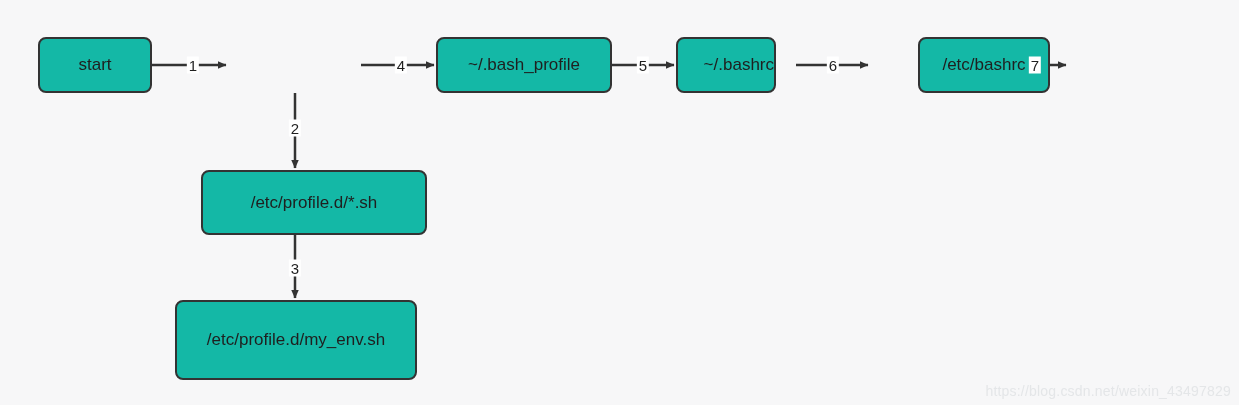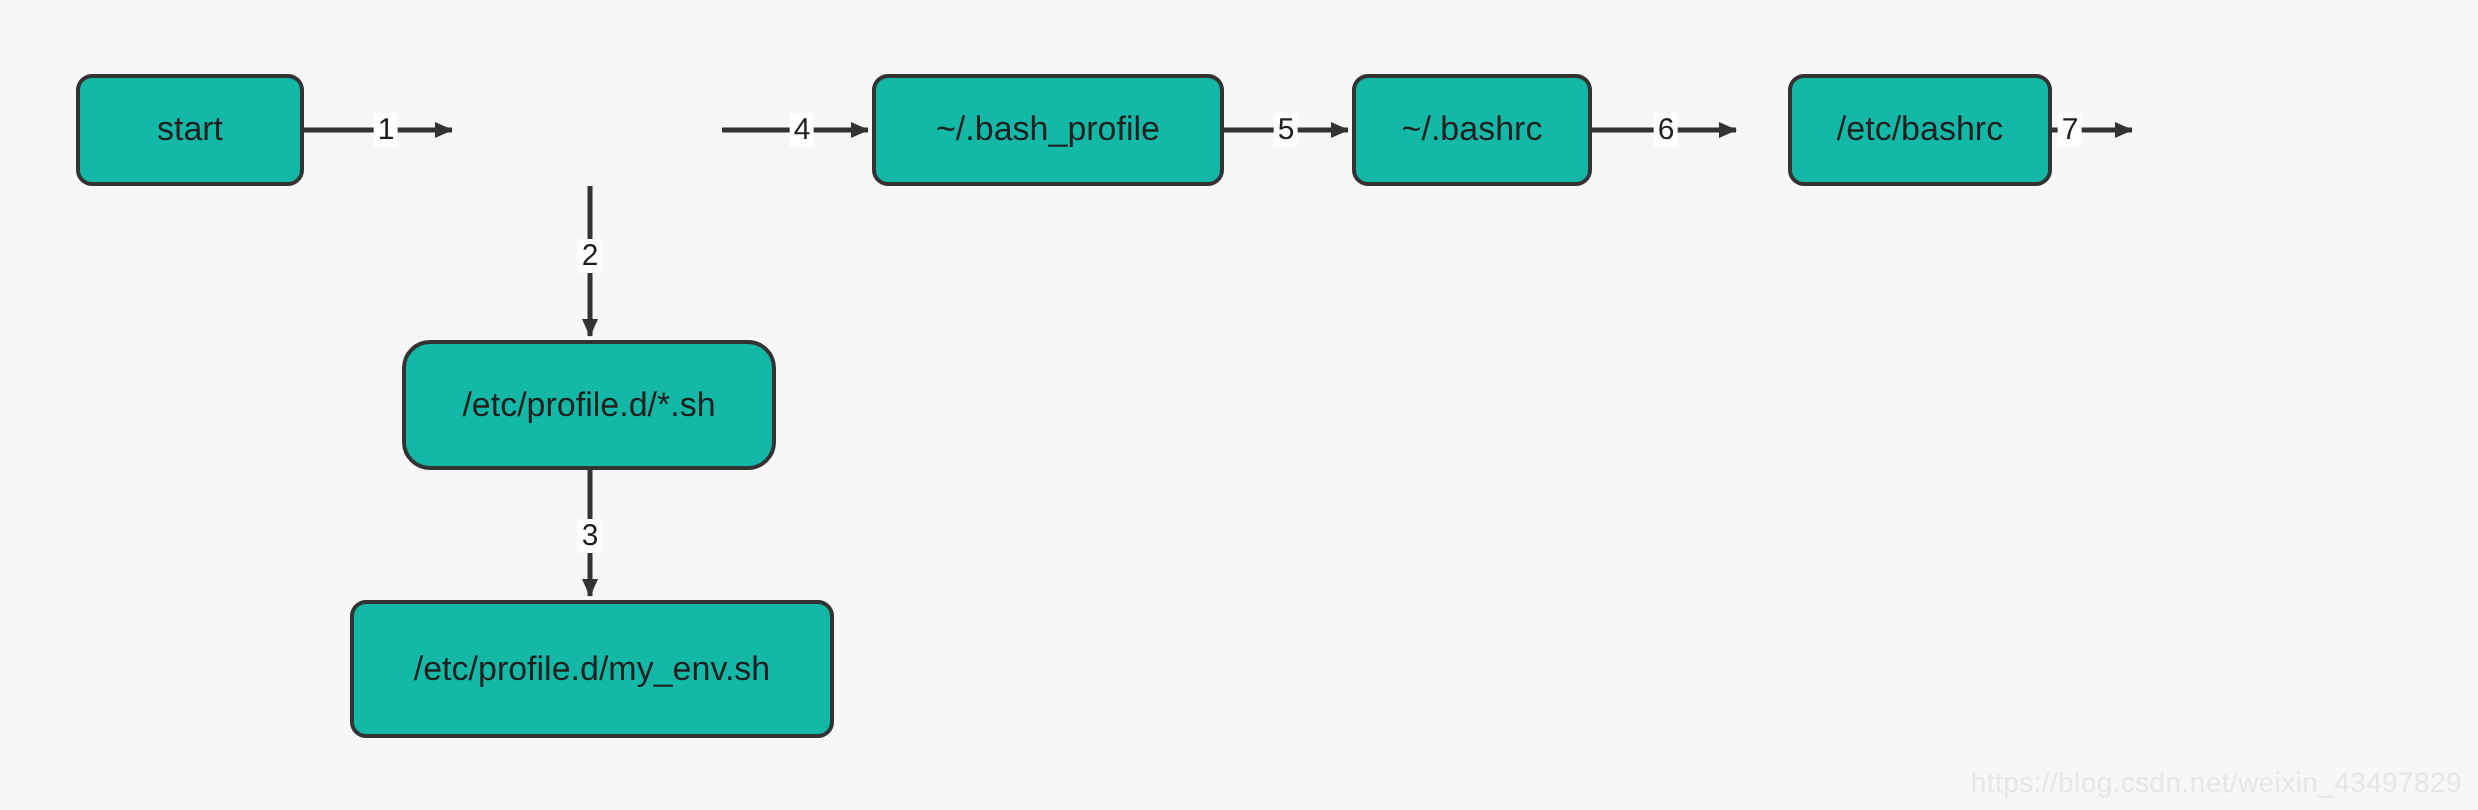--- a/index.html
+++ b/index.html
@@ -90,34 +90,34 @@
 
   <div class="node" style="left:38px; top:37px; width:114px; height:56px;">
     <span>start</span>
   </div>
 
 
   <div class="node" style="left:436px; top:37px; width:176px; height:56px;">
     <span>~/.bash_profile</span>
   </div>
 
-  <div class="node" style="left:676px; top:37px; width:120px; height:56px;">
+  <div class="node" style="left:676px; top:37px; width:100px; height:56px;justify-content:flex-end;">
     <span>~/.bashrc</span>
   </div>
 
-  <div class="node" style="left:894px; top:37px; width:132px; height:56px;">
+  <div class="node" style="left:918px; top:37px; width:132px; height:56px;">
     <span>/etc/bashrc</span>
   </div>
 
 
-  <div class="node" style="left:201px; top:170px; width:187px; height:65px;border-radius:14px;">
+  <div class="node" style="left:201px; top:170px; width:226px; height:65px;">
     <span>/etc/profile.d/*.sh</span>
   </div>
 
-  <div class="node" style="left:175px; top:300px; width:242px; height:69px;">
+  <div class="node" style="left:175px; top:300px; width:242px; height:80px;">
     <span>/etc/profile.d/my_env.sh</span>
   </div>
 
   <div class="edge-label" style="left:193px; top:65px;">1</div>
   <div class="edge-label" style="left:401px; top:65px;">4</div>
   <div class="edge-label" style="left:643px; top:65px;">5</div>
   <div class="edge-label" style="left:833px; top:65px;">6</div>
   <div class="edge-label" style="left:1035px; top:65px;">7</div>
   <div class="edge-label" style="left:295px; top:128px;">2</div>
   <div class="edge-label" style="left:295px; top:268px;">3</div>

